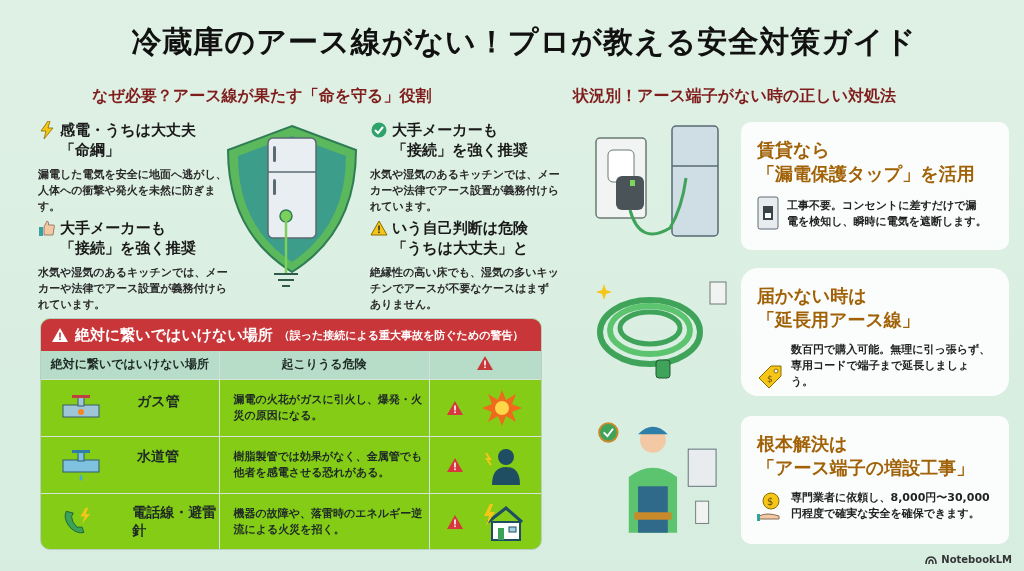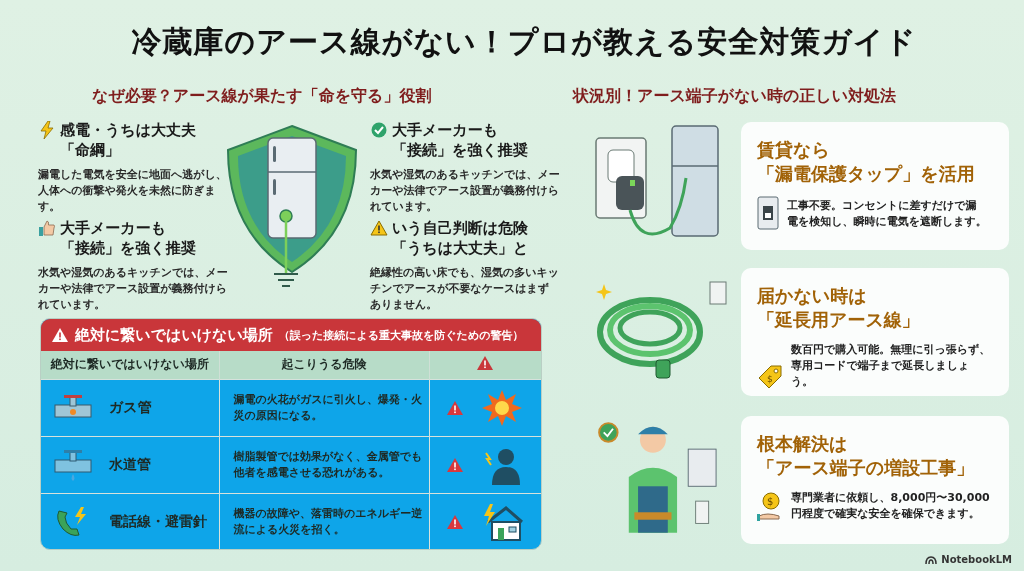--- a/index.html
+++ b/index.html
@@ -25,37 +25,37 @@
   .info .head { display: flex; align-items: flex-start; gap: 4px; }
   .info .head-text { font-size: 15px; font-weight: bold; line-height: 20px; color: #1a1a1a; }
   .info .body { font-size: 11px; line-height: 16px; color: #2a2a2a; margin-top: 7px; font-weight: bold; }
   .ico { width: 18px; height: 18px; flex: 0 0 18px; margin-top: 1px; display:flex; align-items:center; justify-content:center; }
 
   .shield { position: absolute; left: 222px; top: 122px; width: 140px; height: 175px; }
 
   
   .warn {
     position: absolute; left: 40px; top: 318px; width: 502px; height: 232px;
-    border-radius: 10px; background: #0ea5e9; border: 1px solid #b9cfc4; overflow: hidden;
+    border-radius: 10px; background: #84cc16; border: 1px solid #b9cfc4; overflow: hidden;
   }
   .warn-banner {
     background: #c9363a; color: #fff; height: 32px; display: flex; align-items: center; padding-left: 10px; gap: 6px;
   }
   .warn-banner .main { font-size: 15px; font-weight: bold; }
   .warn-banner .sub { font-size: 11px; font-weight: bold; font-family: Liberation Serif, serif; }
   .warn table { width: 100%; border-collapse: collapse; }
   .warn th {
     background: #b7dcc8; font-size: 12px; font-weight: bold; height: 28px; color: #1e2a25;
     border-right: 1px solid #cfe0d6;
   }
   .warn td {
     height: 57px; border-top: 1px solid #d7e2dc; border-right: 1px solid #d7e2dc; vertical-align: middle;
   }
   .warn th:last-child, .warn td:last-child { border-right: none; }
-  .place { display: flex; align-items: center; gap: 16px; padding-left: 12px; }
+  .place { display: flex; gap: 36px; padding-left: 20px; }
   .place-label { font-size: 14px; font-weight: bold; }
   .risk { font-size: 11px; font-weight: bold; line-height: 16px; padding-left: 14px; }
   .risk-icons { display: flex; align-items: center; justify-content: center; gap: 16px; }
 
   
   .card {
     position: absolute; left: 741px; width: 268px; height: 128px; background: #fbfdfc; border-radius: 10px;
   }
   .card-illus { position: absolute; left: 590px; width: 150px; height: 130px; }
   .card-title { position: absolute; left: 16px; top: 16px; font-size: 18px; font-weight: bold; line-height: 24px; color: #a16207; }
@@ -293,21 +293,21 @@
 </div>
 
 <svg class="card-illus" style="top:270px;" viewBox="0 0 150 130">
   <ellipse cx="60" cy="62" rx="50" ry="32" fill="none" stroke="#3fa35a" stroke-width="6"></ellipse>
   <ellipse cx="60" cy="60" rx="40" ry="24" fill="none" stroke="#5cc36e" stroke-width="6"></ellipse>
   <ellipse cx="60" cy="58" rx="30" ry="16" fill="none" stroke="#3fa35a" stroke-width="5"></ellipse>
   <rect x="66" y="90" width="14" height="18" rx="3" fill="#3fa35a" stroke="#1f5a30"></rect>
   <rect x="120" y="12" width="16" height="22" fill="#f0f3f2" stroke="#6a7a74"></rect>
   <path d="M14 14 L16 20 L22 22 L16 24 L14 30 L12 24 L6 22 L12 20 Z" fill="#f5c518"></path>
 </svg>
-<div class="card" style="top:268px;">
+<div class="card" style="top:268px;border-radius:17px;">
   <div class="card-title">
       <div>届かない時は</div>
       <div>「延長用アース線」</div>
     </div>
   <div class="card-row">
     <svg width="26" height="26" viewBox="0 0 26 26">
         <path d="M2 14 L14 2 H24 V12 L12 24 Z" fill="#f5c518" stroke="#8a6d00"></path>
         <circle cx="19" cy="7" r="2" fill="#fff" stroke="#8a6d00"></circle>
         <text x="10" y="18" font-size="9" fill="#6a4d00" font-family="DejaVu Sans, sans-serif">$</text>
       </svg>

